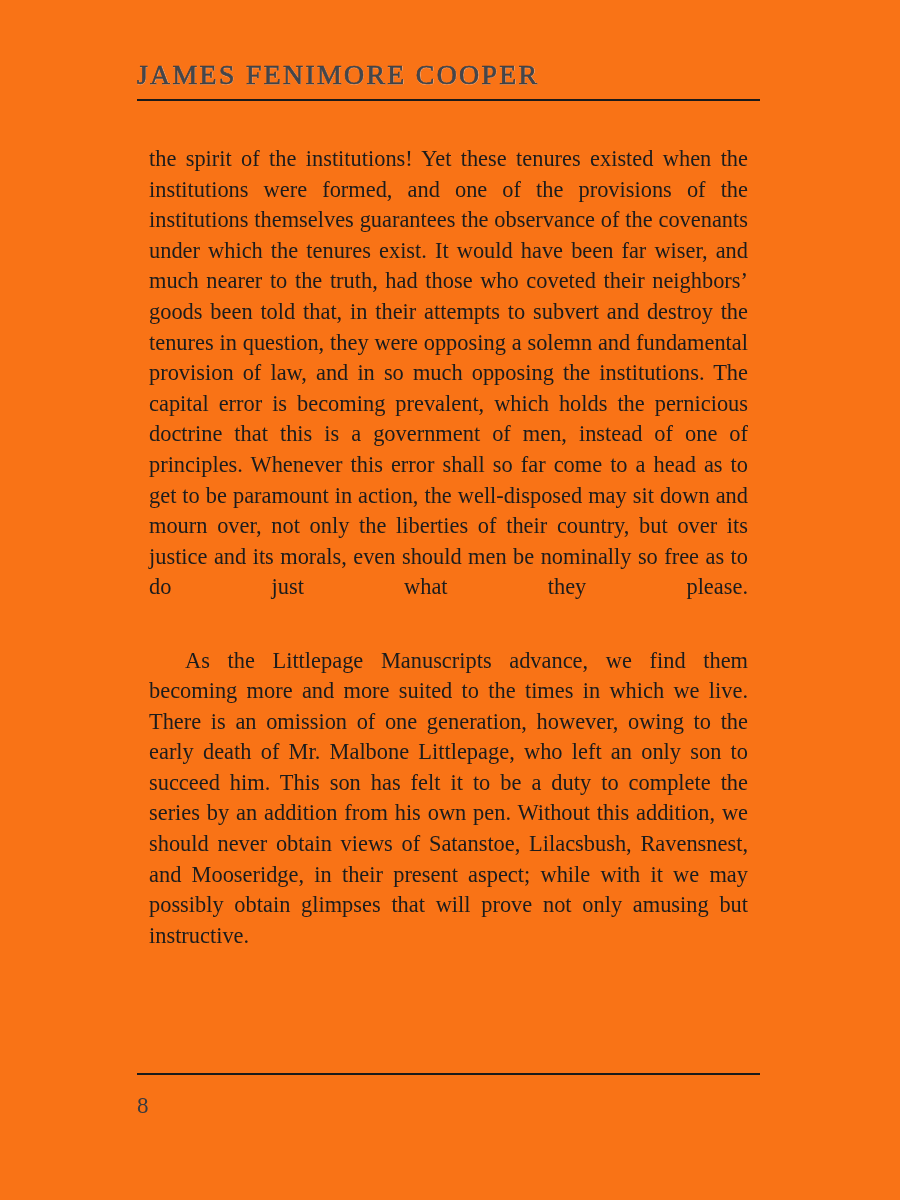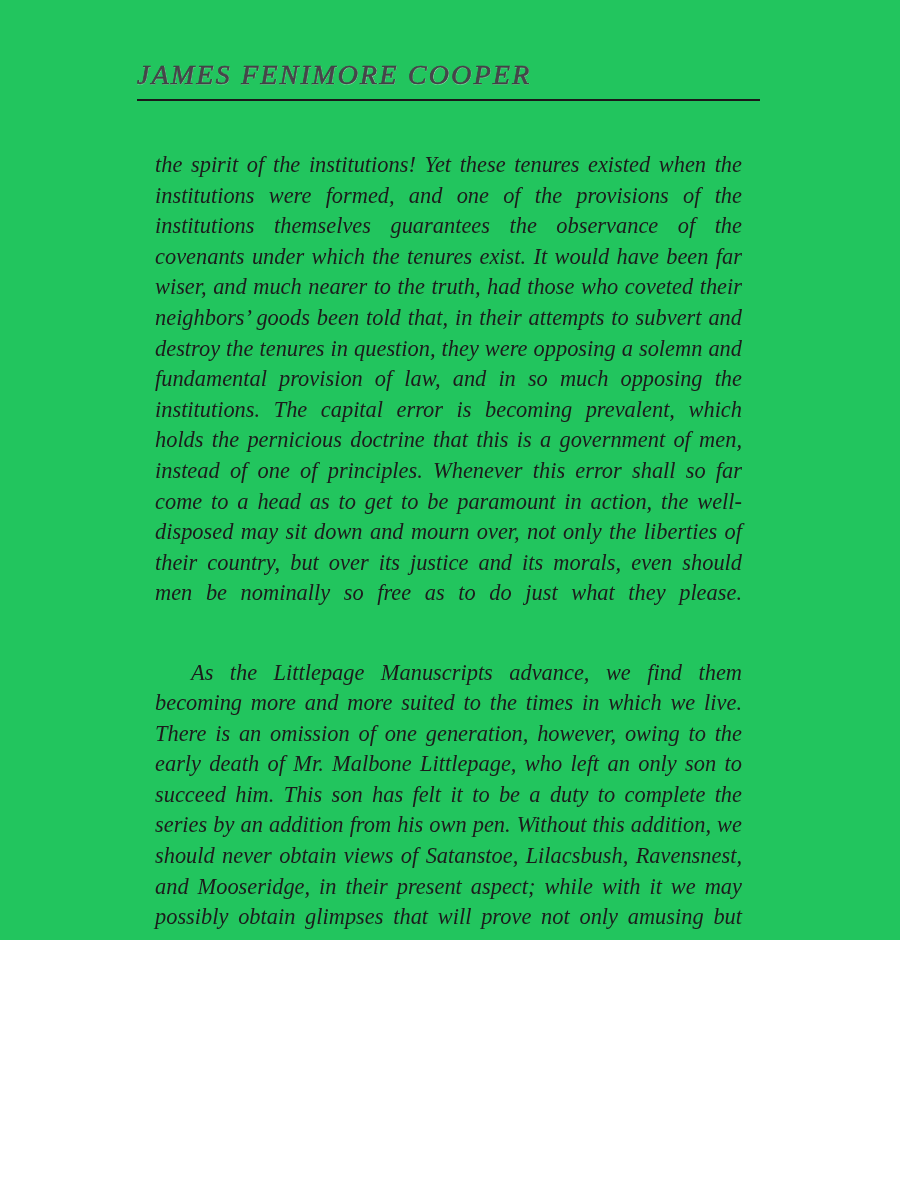--- a/index.html
+++ b/index.html
@@ -4,27 +4,26 @@
 <style>
   html, body {
     margin: 0;
     padding: 0;
     background: #ffffff;
   }
 
   .page {
     position: relative;
     width: 900px;
-    height: 940px;
-    background: #22c55e;
+    height: 1200px;
+    background: #f97316;
     overflow: hidden;
     font-family: "Liberation Serif", "DejaVu Serif", serif;
     color: #1c1c1c;
     box-sizing: border-box;
-    font-style: italic;
   }
 
   
   .running-head {
     position: absolute;
     left: 137px;
     top: 58px;
     width: 623px;
   }
 
@@ -58,21 +57,21 @@
 
   
   .text-column {
     position: absolute;
     left: 137px;
     top: 132px;
     width: 623px;
   }
 
   .text-column p {
-    margin: 18px;
+    margin: 12px;
     font-size: 22.4px;
     line-height: 30.6px;
     text-align: justify;
     text-justify: inter-word;
     hyphens: none;
     -webkit-hyphens: none;
     word-spacing: 0.2px;
   }
 
   .text-column p.indent {

